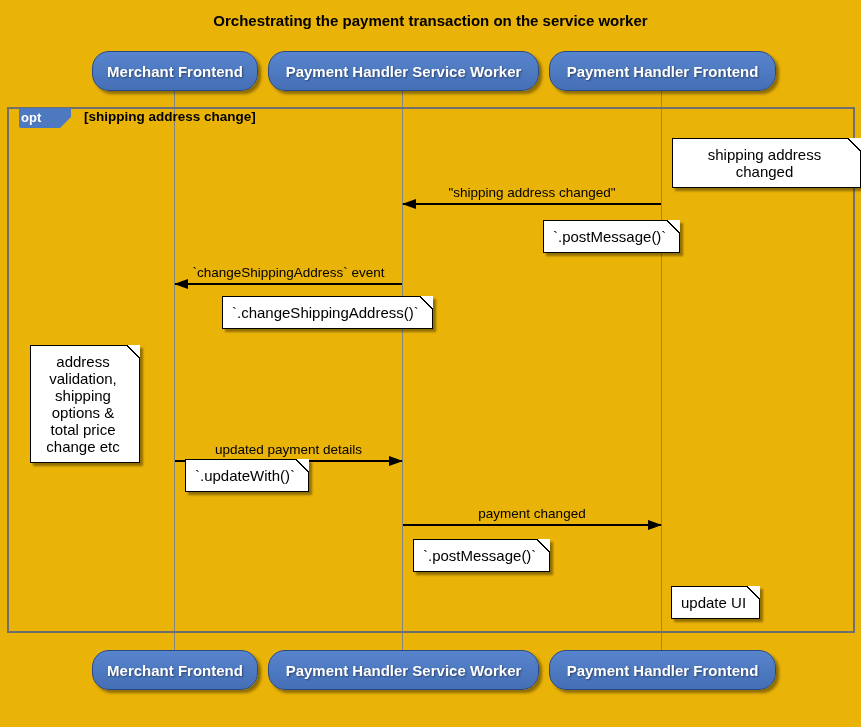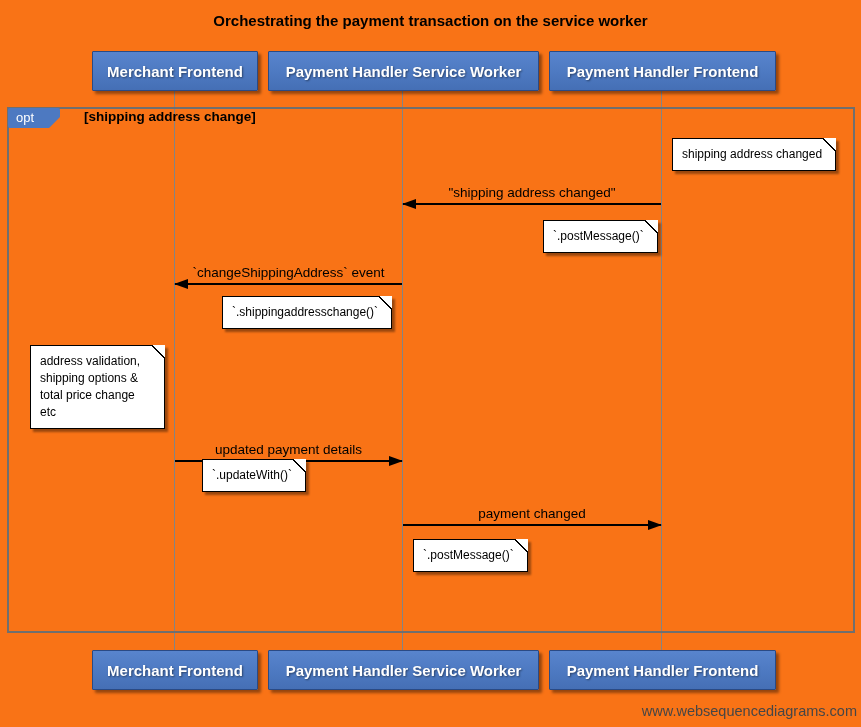--- a/index.html
+++ b/index.html
@@ -1,56 +1,56 @@
 <!DOCTYPE html>
 <html style="--actor-fill: #4d79c1; --actor-border: #2a4a85; --actor-text: #ffffff; --frame-border: #6f6f6f; --lifeline: #848484; --note-fill: #ffffff; --note-border: #000000; --arrow: #000000; --text: #000000;"><head>
 <meta charset="utf-8">
 <style>
   html,body { margin:0; padding:0; background:#fff; }
   .diagram {
     position: relative;
     width: 861px; height: 727px;
-    background: #f97316;
+    background: #eab308;
     font-family: "Liberation Sans", sans-serif;
     color: var(--text, #000);
     overflow: hidden;
   }
   .title {
     position: absolute; left: 0; right: 0; top: 12px;
     text-align: center;
     font-size: 15px; font-weight: bold;
   }
   .lifeline {
     position: absolute; top: 91px; height: 559px; width: 1px;
     background: var(--lifeline, #848484);
   }
   .actor {
     position: absolute; height: 40px;
     background: linear-gradient(180deg, #5884cd 0%, var(--actor-fill, #4d79c1) 55%, #456fb5 100%);
     border: 1px solid var(--actor-border, #2a4a85);
-    border-radius: 1px;
+    border-radius: 17px;
     box-shadow: 3px 3px 3px rgba(0,0,0,0.40);
     display: flex; align-items: center; justify-content: center;
     color: var(--actor-text, #ffffff);
     font-size: 15px; font-weight: bold;
     text-shadow: 1px 1px 2px rgba(0,0,0,0.45);
     box-sizing: border-box;
   }
   .frame {
     position: absolute; left: 7px; top: 107px; width: 848px; height: 526px;
     border: 2px solid var(--frame-border, #6f6f6f);
     box-sizing: border-box;
   }
   .opt-tab {
-    position: absolute; left: 8px; top: 108px; width: 52px; height: 20px;
+    position: absolute; left: 19px; top: 108px; width: 52px; height: 20px;
     background: var(--actor-fill, #4d79c1);
     border-radius: 2px;
     clip-path: polygon(0 0, 100% 0, 100% 45%, 79% 100%, 0 100%);
-    color: #fff; font-size: 13px; font-weight: normal;
-    line-height: 20px; padding-left: 8px;
+    color: #fff; font-size: 13px; font-weight: bold;
+    line-height: 20px; padding-left: 2px;
     box-sizing: border-box;
   }
   .guard {
     position: absolute; left: 84px; top: 109px;
     font-size: 13.5px; font-weight: bold;
   }
   .msg {
     position: absolute; height: 2px;
     background: var(--arrow, #000);
   }
@@ -68,23 +68,24 @@
     right: -1px;
     border-top: 5px solid transparent; border-bottom: 5px solid transparent;
     border-left: 14px solid var(--arrow, #000);
   }
   .note {
     position: absolute;
     background: var(--note-fill, #fff);
     border: 1px solid var(--note-border, #000);
     box-shadow: 3px 3px 2px rgba(0,0,0,0.38);
     padding: 7px 13px 7px 9px;
-    font-size: 12px; line-height: 17px;
+    font-size: 15px; line-height: 17px;
     box-sizing: border-box;
     white-space: nowrap;
+    text-align: center;
   }
   .note .note-text { white-space: pre-line; }
   .note .fold {
     position: absolute; top: -1px; right: -1px; width: 14px; height: 14px;
     background: linear-gradient(to bottom left,
       #ffffff 0%, #ffffff calc(50% - 1px),
       #000000 calc(50% - 1px), #000000 calc(50% + 0.5px),
       #ffffff calc(50% + 0.5px), #ffffff 100%);
   }
   .note.multiline { white-space: normal; }
@@ -155,36 +156,39 @@
     <span class="note-text">shipping address changed</span>
   </div>
 
   <div class="note" style="left:543px; top:220px">
     <div class="fold"></div>
     <span class="note-text">`.postMessage()`</span>
   </div>
 
   <div class="note" style="left:222px; top:296px">
     <div class="fold"></div>
-    <span class="note-text">`.shippingaddresschange()`</span>
+    <span class="note-text">`.changeShippingAddress()`</span>
   </div>
 
-  <div class="note multiline" style="left:30px; top:345px; width:135px">
+  <div class="note multiline" style="left:30px; top:345px; width:110px">
     <div class="fold"></div>
     <span class="note-text">address validation,
 shipping options &amp;
 total price change etc</span>
   </div>
 
-  <div class="note" style="left:202px; top:459px">
+  <div class="note" style="left:185px; top:459px">
     <div class="fold"></div>
     <span class="note-text">`.updateWith()`</span>
   </div>
 
   <div class="note" style="left:413px; top:539px">
     <div class="fold"></div>
     <span class="note-text">`.postMessage()`</span>
   </div>
 
+  <div class="note" style="left:671px; top:586px">
+    <div class="fold"></div>
+    <span class="note-text">update UI</span>
+  </div>
 
-  <div class="footer">www.websequencediagrams.com</div>
 
 </div>
 
 </body></html>

